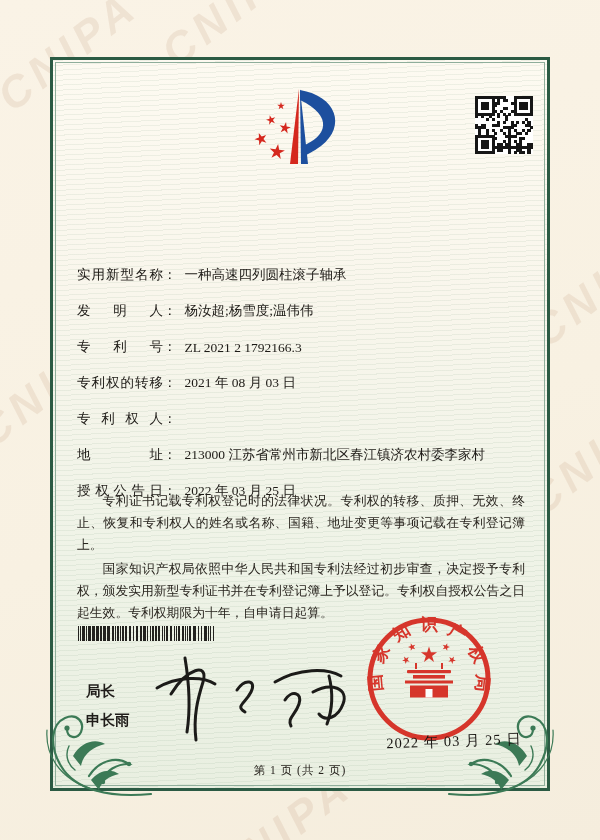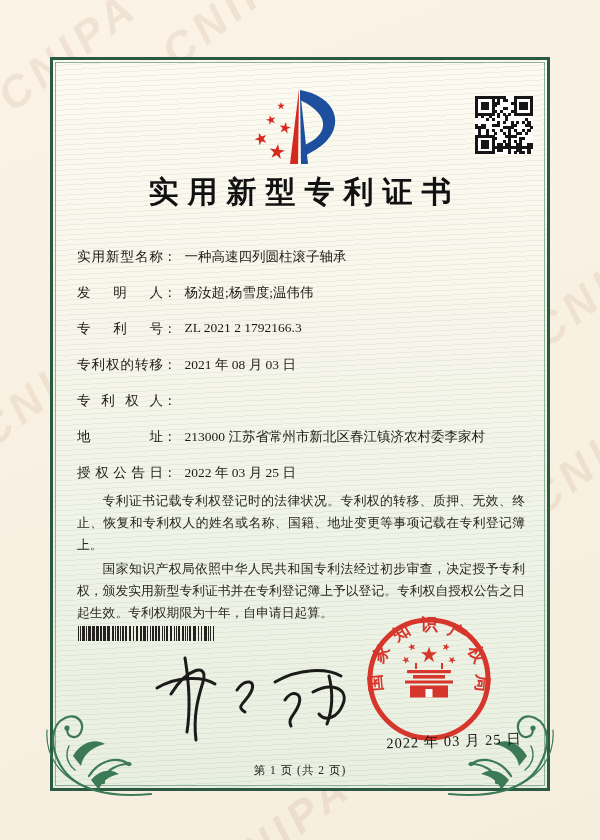--- a/index.html
+++ b/index.html
@@ -27,21 +27,21 @@
 
   .cert-no{position:absolute;left:24px;top:36px;font-size:13.5px;letter-spacing:2.5px;color:#24201c;}
   .logo{position:absolute;left:50%;top:24px;transform:translateX(-50%);}
   .qr{position:absolute;right:14px;top:36px;width:58px;height:58px;background:#fff;}
   .qr span{position:absolute;background:#161616;}
 
   .title{position:absolute;left:0;right:0;top:112px;text-align:center;
          font-size:30px;font-weight:bold;letter-spacing:9px;color:#111;text-indent:9px;}
 
   .fields{position:absolute;left:24px;right:20px;top:188px;font-size:13.5px;color:#1d1a16;}
-  .frow{height:36px;display:flex;align-items:flex-start;white-space:nowrap;}
+  .frow{height:36px;display:flex;align-items:flex-end;white-space:nowrap;}
   .flabel{display:inline-block;width:86px;text-align:justify;text-align-last:justify;}
   .fcolon{margin-right:8px;}
   .fpair2{margin-left:42px;}
   .fpair2 .flabel{width:auto;}
 
   .paras{position:absolute;left:24px;right:22px;top:430px;font-size:12.8px;
          line-height:1.72;color:#2a2podo620;color:#29251f;text-align:justify;}
   .paras p{margin:0 0 2px 0;text-indent:2em;}
 
   .barcode{position:absolute;left:25px;top:566px;height:15px;display:flex;align-items:stretch;}
@@ -333,21 +333,20 @@
         <span style="left:11.05px;top:55.24px;width:3.06px;height:3.06px"></span>
         <span style="left:13.81px;top:55.24px;width:3.06px;height:3.06px"></span>
         <span style="left:16.57px;top:55.24px;width:3.06px;height:3.06px"></span>
         <span style="left:33.14px;top:55.24px;width:3.06px;height:3.06px"></span>
         <span style="left:38.67px;top:55.24px;width:3.06px;height:3.06px"></span>
         <span style="left:44.19px;top:55.24px;width:3.06px;height:3.06px"></span>
         <span style="left:46.95px;top:55.24px;width:3.06px;height:3.06px"></span>
         <span style="left:52.48px;top:55.24px;width:3.06px;height:3.06px"></span>
       </div>
 
-    <div class="title">实用新型专利证书</div>
 
     <div class="fields">
       <div class="frow">
         <span class="flabel">实用新型名称</span>
           <span class="fcolon">：</span>
         <span>一种高速四列圆柱滚子轴承</span>
       </div>
       <div class="frow">
         <span class="flabel">发明人</span>
           <span class="fcolon">：</span>
@@ -424,20 +423,24 @@
         <span style="width:2px;margin-right:2px"></span>
         <span style="width:3px;margin-right:2px"></span>
         <span style="width:1px;margin-right:2px"></span>
         <span style="width:1px;margin-right:2px"></span>
         <span style="width:3px;margin-right:1px"></span>
         <span style="width:1px;margin-right:1px"></span>
         <span style="width:1px;margin-right:2px"></span>
         <span style="width:1px;margin-right:1px"></span>
       </div>
 
+    <div class="bureau">
+      <div>局长</div>
+      <div>申长雨</div>
+    </div>
 
     <svg class="signature" width="235" height="100" viewBox="0 0 235 100">
       <g stroke="#1c1b19" stroke-width="3" fill="none" stroke-linecap="round" stroke-linejoin="round">
         <path d="M30,46 C46,20 68,14 62,34 C57,50 52,68 55,92"></path>
         <path d="M16,40 C36,28 62,28 74,36"></path>
         <path d="M44,10 C48,34 50,58 46,84"></path>
         <path d="M96,42 C104,30 116,32 110,44 C104,56 94,58 104,64"></path>
         <path d="M134,34 C158,20 186,20 200,28"></path>
         <path d="M144,52 C150,42 162,44 158,56 C154,68 146,70 150,78"></path>
         <path d="M172,44 C190,34 208,40 202,56 C197,70 184,74 178,66"></path>

